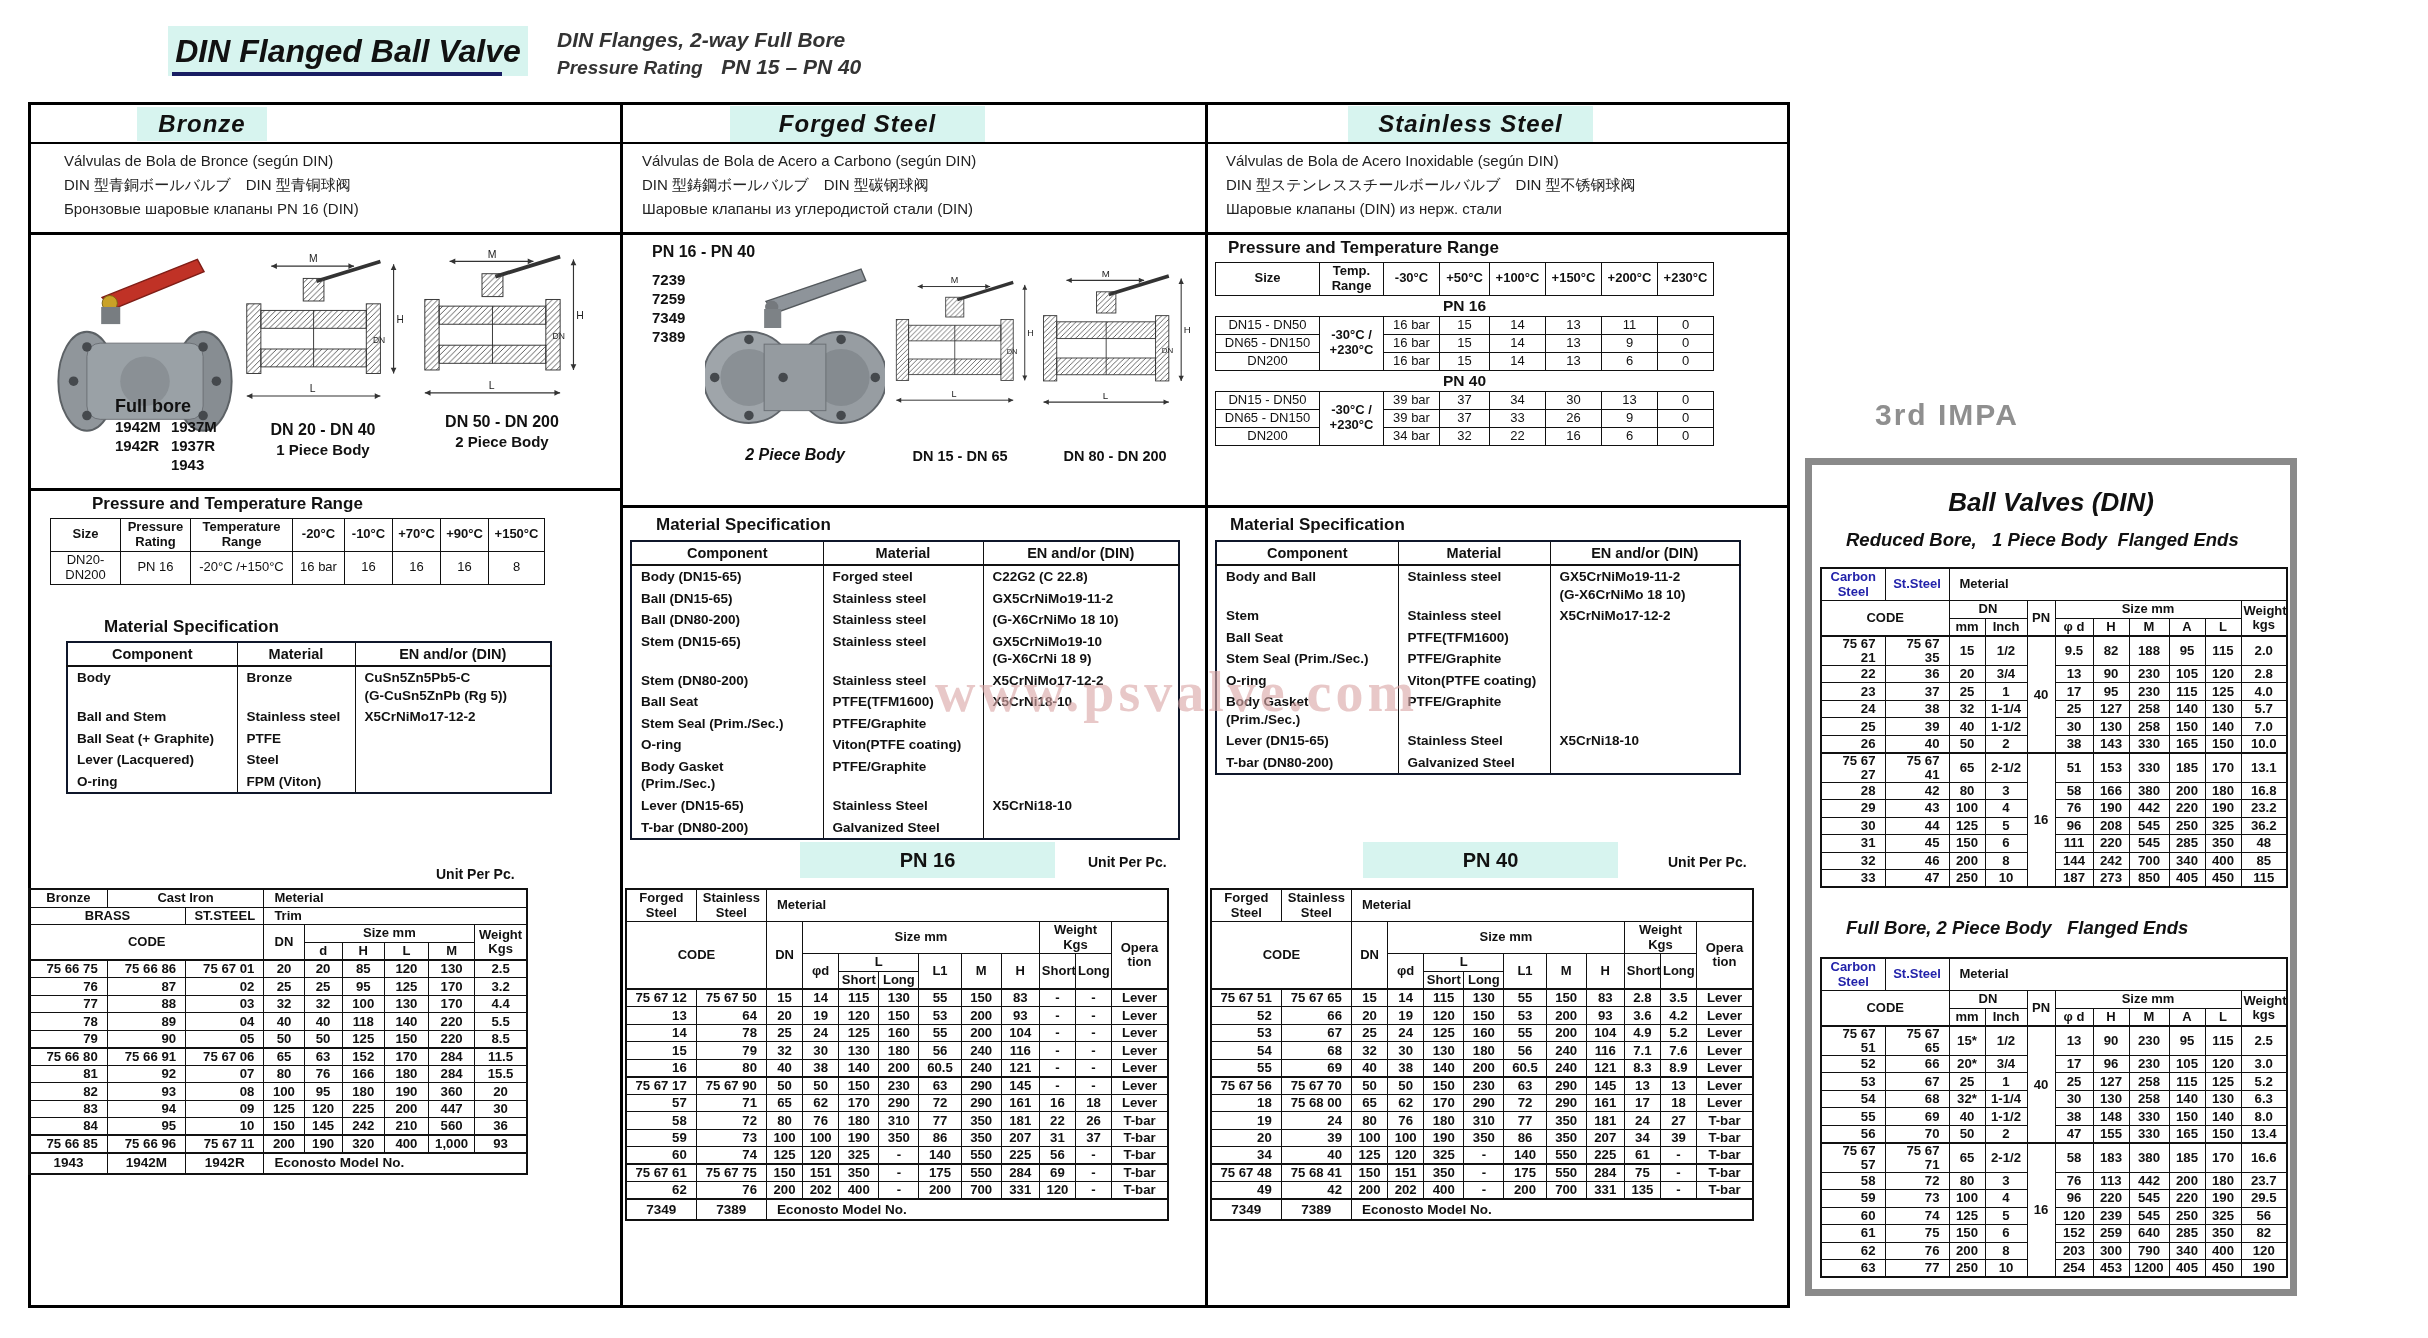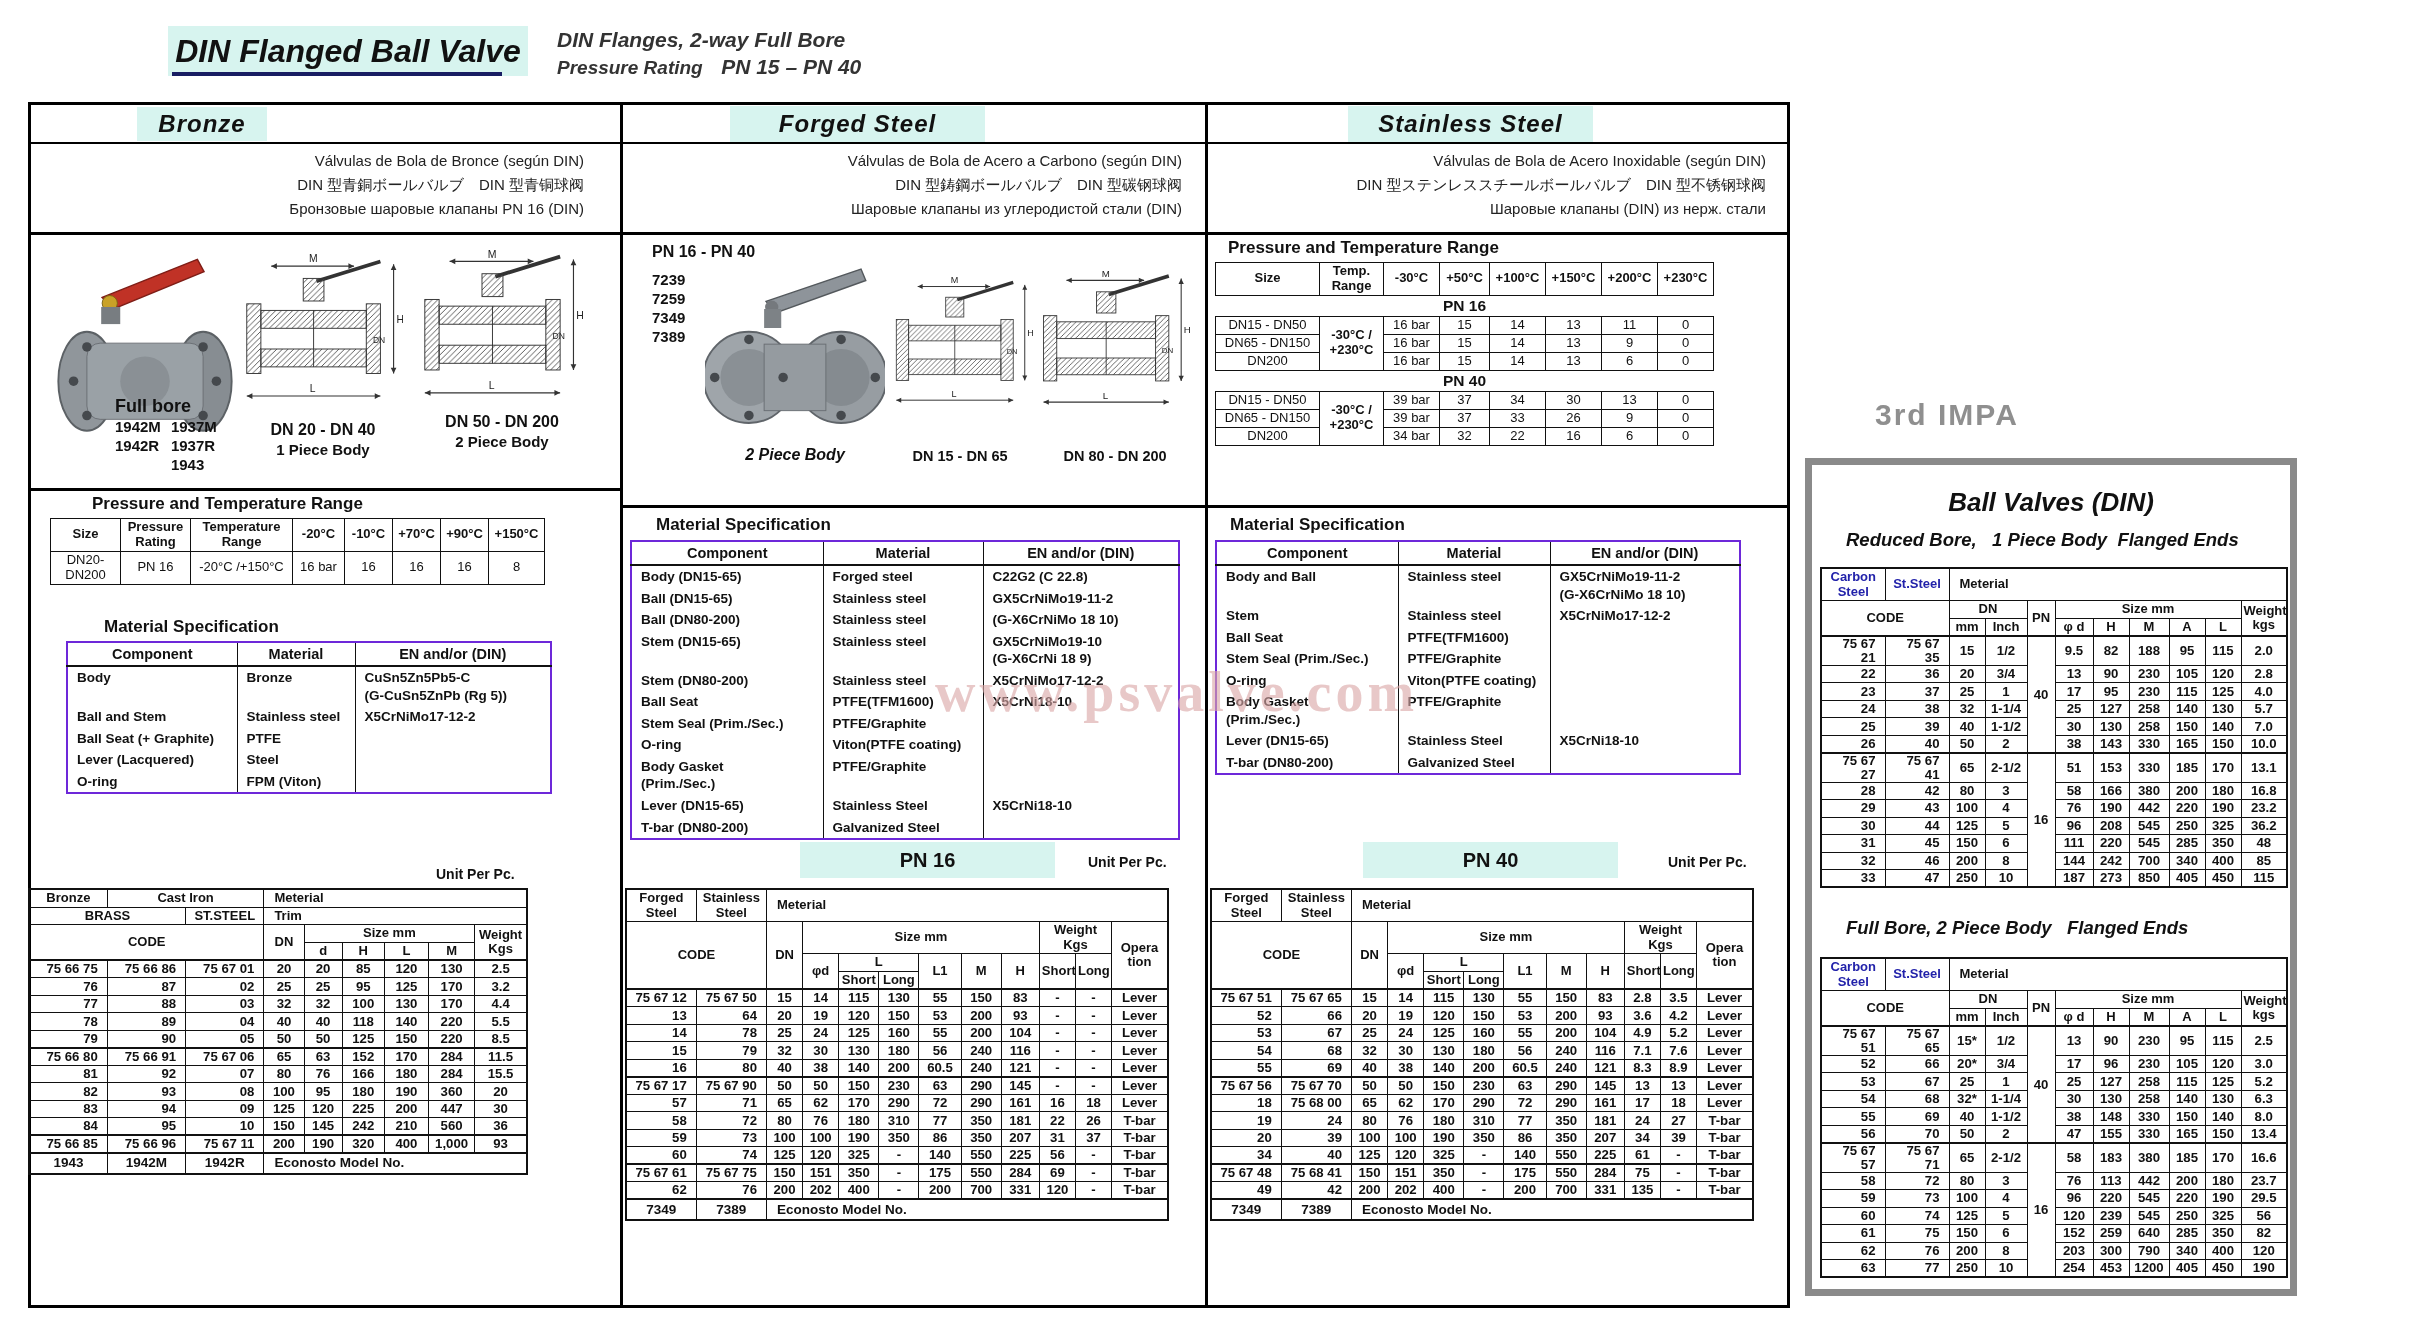--- a/index.html
+++ b/index.html
@@ -7,32 +7,32 @@
     --gray:#8f8f8f; --watermark:#dba8a8; --red:#c03226;
   }
   *{box-sizing:border-box}
   body{margin:0;background:#e9e9e9;font-family:"Liberation Sans",sans-serif;color:#111}
   .page{position:relative;width:2428px;height:1338px;background:#ffffff;overflow:hidden}
   .abs{position:absolute}
   .ital{font-style:italic;font-weight:700}
   .cyan{background:var(--accent)}
   .rule{background:#000}
   .sec-label{display:flex;align-items:center;justify-content:center;font-style:italic;font-weight:700;font-size:24px;letter-spacing:1px}
-  .desc{text-align:right;font-size:15px;line-height:1.6;color:#222}
+  .desc{text-align:left;font-size:15px;line-height:1.6;color:#222}
   .blocktitle{font-weight:700;font-size:17px}
   .unit{font-weight:700;font-size:14px}
   .models{font-size:15px;font-weight:700;line-height:19px}
   .diag-label{text-align:center;font-weight:700;font-size:16px;line-height:20px}
   .diag-label .sub{font-size:15px}
   
   table{border-collapse:collapse;table-layout:fixed}
   .grid th,.grid td{border:1.6px solid #111;font-size:13px;padding:1px 3px;text-align:center;white-space:pre-line;line-height:1.15;overflow:hidden}
   .grid th{font-weight:700}
   
-  .ms{border:2px solid #6d28d9}
+  .ms{border:2px solid #0f172a}
   .ms th{border-bottom:2px solid #111;border-left:1.6px solid #111;font-size:14.5px;font-weight:700;padding:3px;text-align:center}
   .ms td{border-left:1.6px solid #111;font-size:13.5px;font-weight:700;padding:2px 4px 2px 9px;text-align:left;white-space:pre-line;line-height:1.3;vertical-align:top}
   .ms th:first-child,.ms td:first-child{border-left:none}
   
   .codes{border:2px solid #111}
   .codes th{border:1.6px solid #111;font-size:13px;font-weight:700;padding:1px 2px;white-space:pre-line;text-align:center;line-height:1.12}
   .codes td{border-left:1.6px solid #111;border-right:1.6px solid #111;font-size:13.2px;font-weight:700;padding:0 4px;text-align:center;height:17.5px;line-height:1.05;white-space:pre-line}
   .codes tbody{border-top:2px solid #111;border-bottom:2px solid #111}
   .codes tfoot td{border-top:2px solid #111;font-size:13.5px;height:21px}
   .codes .left{text-align:left;padding-left:10px}

